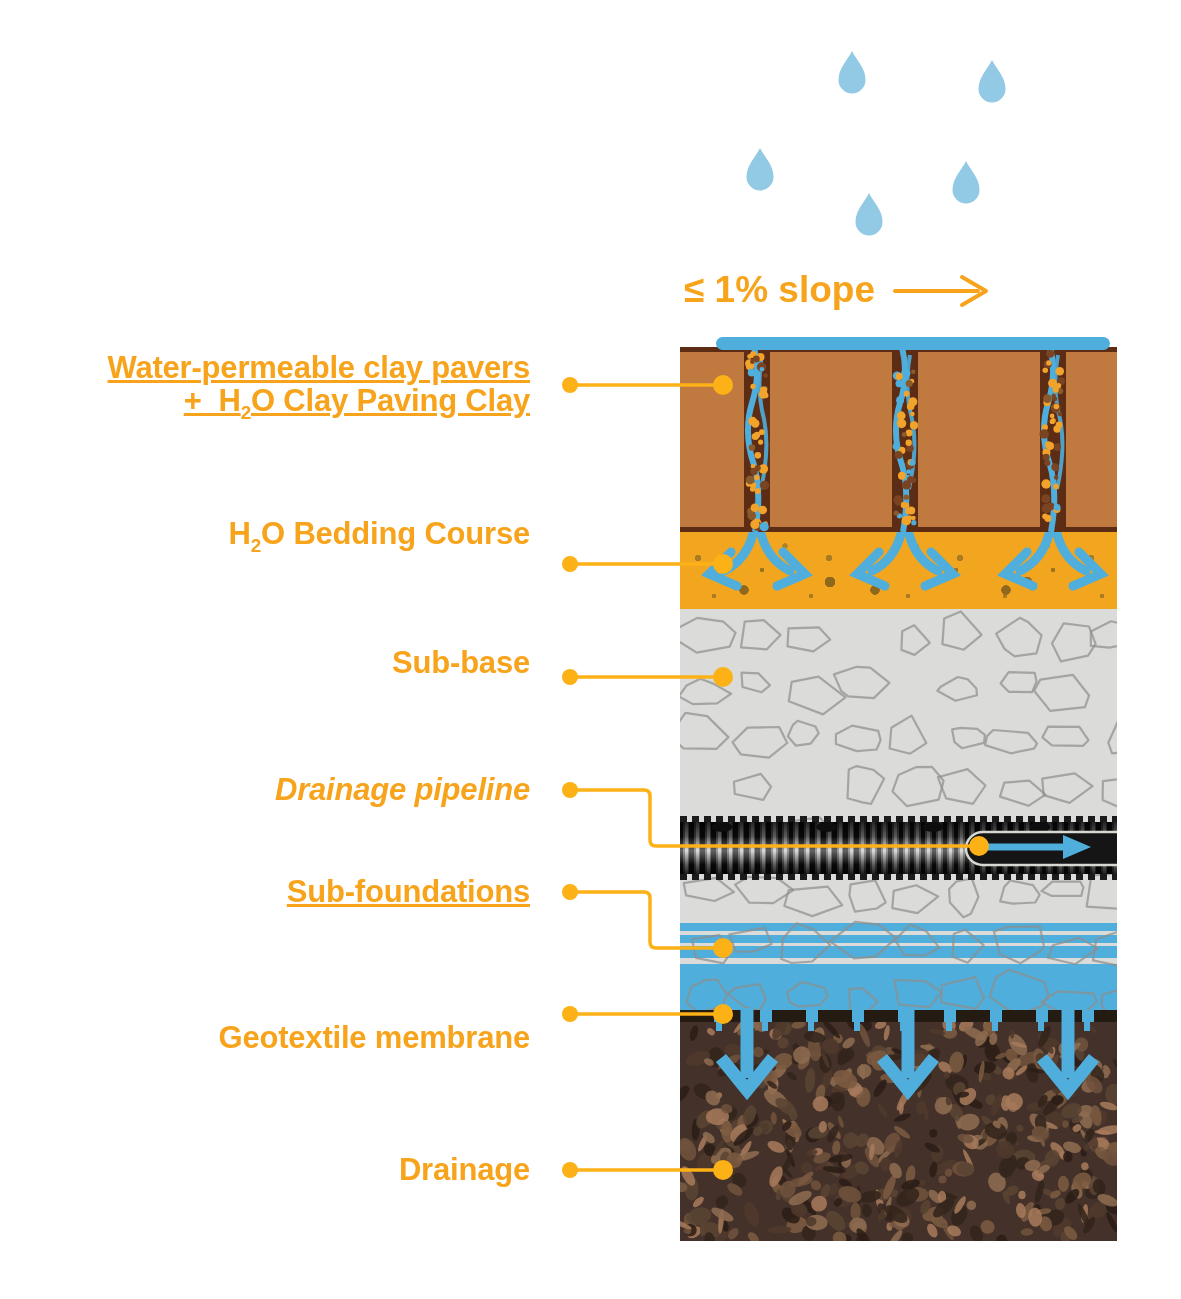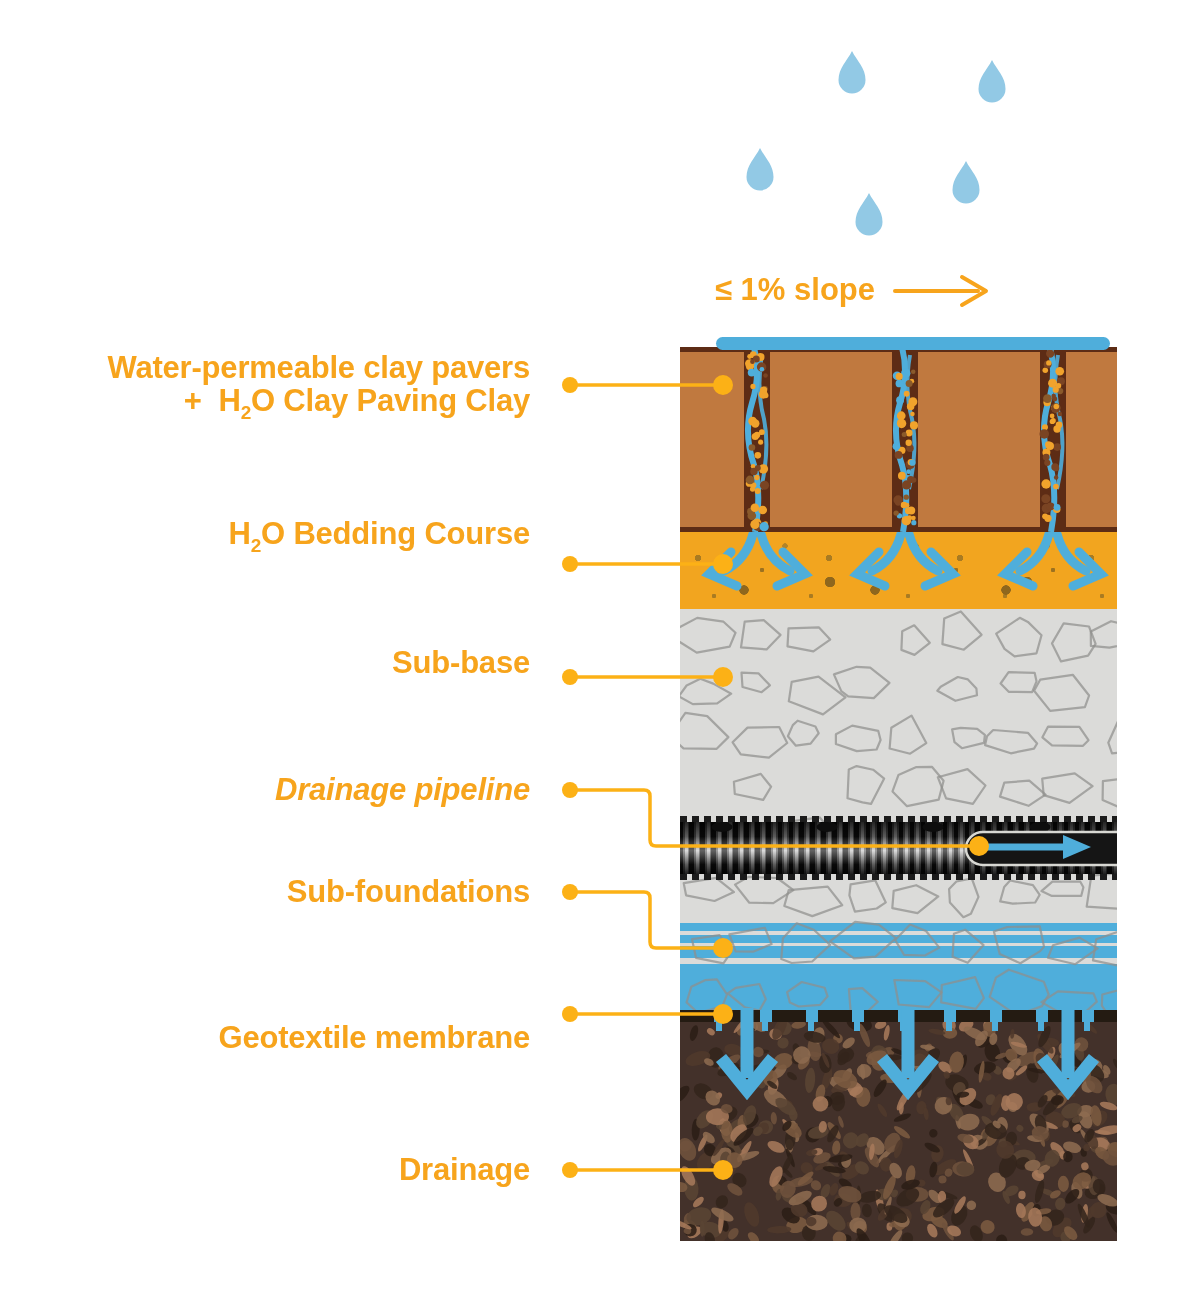--- a/index.html
+++ b/index.html
@@ -59,21 +59,21 @@
   .membrane{top:673px;height:12px;background-color:#4FAEDB;
     background-image:repeating-linear-gradient(90deg,#241B12 0 34px, transparent 34px 46px);}
   .ticks{top:685px;height:9px;
     background:repeating-linear-gradient(90deg, transparent 0 36px, #4FAEDB 36px 42px, transparent 42px 46px);}
   .subsoil{top:685px;height:219px;background:#43312A;}
   .channels{position:absolute;left:0;top:671px;}
   
   .leaders{position:absolute;left:0;top:0;z-index:30;pointer-events:none;}
   
   .slope{position:absolute;left:500px;top:272px;width:375px;text-align:right;
-    color:#F7A41C;font-weight:700;font-size:31px;line-height:36px;}
+    color:#F7A41C;font-weight:700;font-size:37px;line-height:36px;}
 </style>
 </head>
 <body>
 
 <div class="canvas">
 
   <svg class="abs" style="left:730px;top:40px;" width="300" height="210" viewBox="0 0 300 210">
     <g fill="#92C9E5">
       <path transform="translate(122,35)" d="M0,-24 C5,-14 13.5,-7 13.5,5 A13.5,13.5 0 1,1 -13.5,5 C-13.5,-7 -5,-14 0,-24 Z"></path>
       <path transform="translate(262,44)" d="M0,-24 C5,-14 13.5,-7 13.5,5 A13.5,13.5 0 1,1 -13.5,5 C-13.5,-7 -5,-14 0,-24 Z"></path>
@@ -84,30 +84,30 @@
   </svg>
 
   <div class="slope">≤ 1% slope</div>
   <svg class="abs" style="left:890px;top:272px;" width="120" height="40" viewBox="0 0 120 40">
     <g stroke="#F7A41C" stroke-width="4" fill="none" stroke-linecap="round" stroke-linejoin="round">
       <line x1="5" y1="19" x2="88" y2="19"></line>
       <polyline points="72,5 96,19 72,33"></polyline>
     </g>
   </svg>
 
-  <div class="lbl two" style="top:351px;">
+  <div class="lbl two" style="top:351px;text-decoration:underline;">
     <span>Water-permeable clay pavers</span><br>
     <span class="pre-space">+  H</span><span class="sub2">2</span><span>O Clay Paving Clay</span>
   </div>
   <div class="lbl" style="top:516px;">
     <span>H</span><span class="sub2">2</span><span>O Bedding Course</span>
   </div>
   <div class="lbl" style="top:645px;">Sub-base</div>
   <div class="lbl" style="top:772px;font-style:italic;">Drainage pipeline</div>
-  <div class="lbl" style="top:874px;">Sub-foundations</div>
+  <div class="lbl" style="top:874px;text-decoration:underline;">Sub-foundations</div>
   <div class="lbl" style="top:996px;margin-top:24px;">Geotextile membrane</div>
   <div class="lbl" style="top:1152px;">Drainage</div>
 
   <div class="diagram">
 
     <div class="layer pavers">
       <div class="paver" style="left:0;width:64px;"></div>
       <div class="paver" style="left:90px;width:122px;"></div>
       <div class="paver" style="left:238px;width:122px;"></div>
       <div class="paver" style="left:386px;width:51px;"></div>

